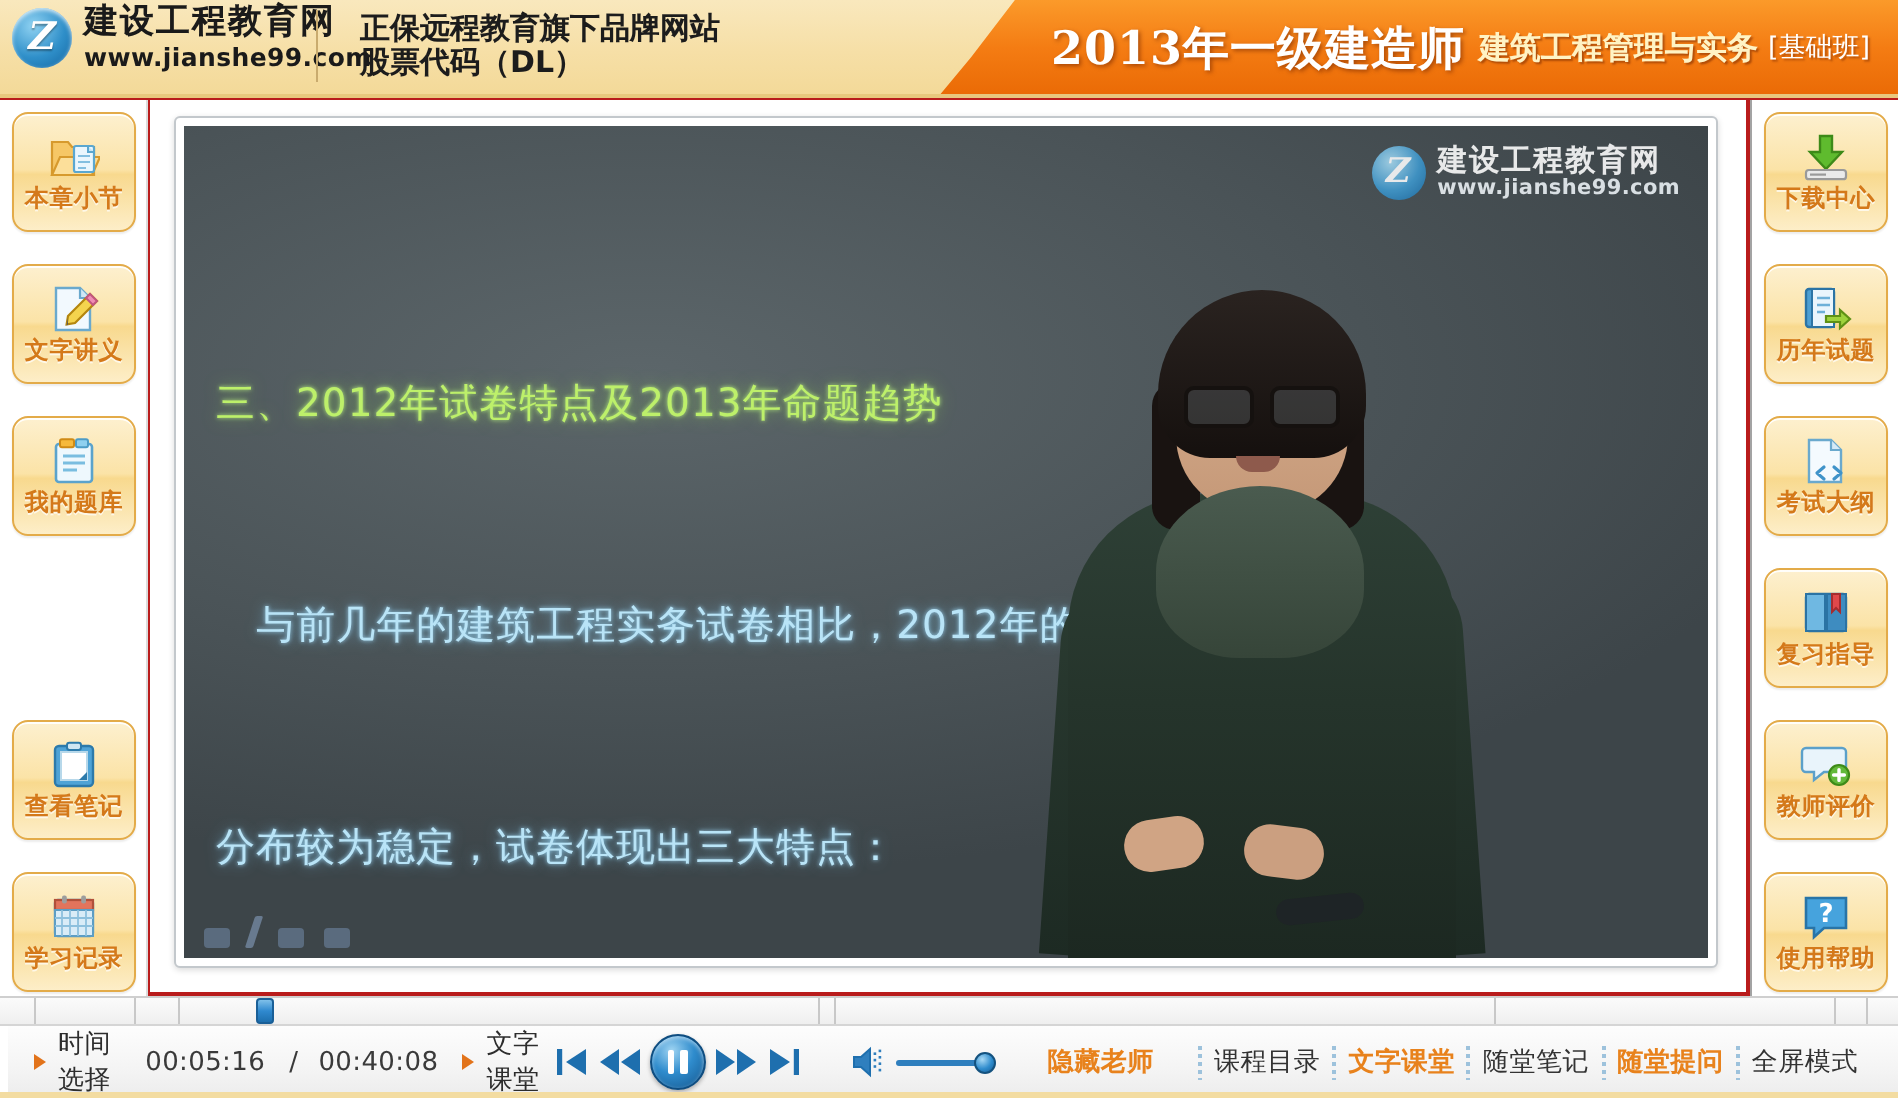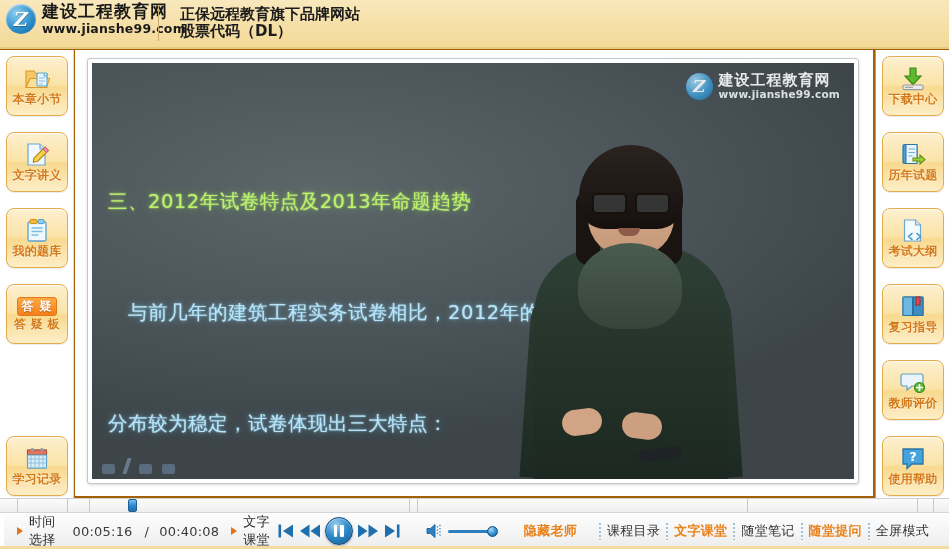--- a/index.html
+++ b/index.html
@@ -5,21 +5,21 @@
   * { box-sizing: border-box; margin: 0; padding: 0; }
   html, body {
     width: 949px; height: 549px;
     font-family: "DejaVu Sans", "Liberation Sans", sans-serif;
     overflow: hidden;
     background: #ffffff;
   }
   #app {
     position: relative;
     width: 949px; height: 549px;
-    background: #a16207;
+    background: #b91c1c;
   }
 
   
   .header {
     position: absolute; left: 0; top: 0;
     width: 949px; height: 48px;
     background: #f7e2ae;
     background: linear-gradient(180deg,#f9e8bd 0%, #f6dfa6 55%, #f3d998 100%);
     overflow: hidden;
   }
@@ -361,20 +361,25 @@
         <div class="brand-cn">建设工程教育网</div>
         <div class="brand-url">www.jianshe99.com</div>
       </div>
     </div>
     <div class="brand-divider"></div>
     <div class="brand-sub">
       <div>正保远程教育旗下品牌网站</div>
       <div>股票代码（DL）</div>
     </div>
 
+    <div class="course-banner">
+      <span class="course-year">2013年一级建造师</span>
+      <span class="course-name">建筑工程管理与实务</span>
+      <span class="course-class">[基础班]</span>
+    </div>
   </div>
   <div class="header-sep"></div>
 
   <div class="sidebar left">
 
     <div class="side-btn" style="top:6px">
       <span class="ico">
         <svg viewBox="0 0 26 25">
           <path d="M2 5 h8 l2 2.5 h11 v14 h-21 z" fill="#f6c766" stroke="#d79a2d" stroke-width="1.1"></path>
           <path d="M2 21.5 l4-9 h20 l-4 9 z" fill="#fcdf9a" stroke="#d79a2d" stroke-width="1.1"></path>
@@ -404,25 +409,32 @@
         <svg viewBox="0 0 26 25">
           <rect x="4" y="4" width="18" height="19" rx="1.5" fill="#eef8fd" stroke="#5ba3cc" stroke-width="1.3"></rect>
           <rect x="6" y="1.6" width="7" height="4" rx="1" fill="#f6b93b" stroke="#cf8b16" stroke-width="1"></rect>
           <rect x="14" y="1.6" width="6" height="4" rx="1" fill="#8fd0ef" stroke="#4d9cc6" stroke-width="1"></rect>
           <path d="M7.5 10 h11 M7.5 13.5 h11 M7.5 17 h7" stroke="#79bde0" stroke-width="1.4"></path>
         </svg>
       </span>
       <span class="lbl">我的题库</span>
     </div>
 
-    <div class="side-btn" style="top:234px">
-      <span class="badge-dayi">答 疑</span>
-      <span class="lbl">答 疑 板</span>
-    </div>
-
+
+    <div class="side-btn" style="top:310px">
+      <span class="ico">
+        <svg viewBox="0 0 26 25">
+          <rect x="3.5" y="3" width="19" height="20" rx="2" fill="#4fa3d6" stroke="#2c7aab" stroke-width="1.2"></rect>
+          <rect x="6.5" y="6" width="13" height="14" fill="#ffffff" stroke="#b7d8ea" stroke-width="1"></rect>
+          <path d="M19.5 16 v4 h-4 z" fill="#2c7aab"></path>
+          <rect x="9.5" y="1.4" width="7" height="3.6" rx="1.2" fill="#cfe6f3" stroke="#2c7aab" stroke-width="1"></rect>
+        </svg>
+      </span>
+      <span class="lbl">查看笔记</span>
+    </div>
 
     <div class="side-btn" style="top:386px">
       <span class="ico">
         <svg viewBox="0 0 26 25">
           <rect x="3.5" y="4" width="19" height="18" rx="1.5" fill="#ffffff" stroke="#5c9dc4" stroke-width="1.2"></rect>
           <rect x="3.5" y="4" width="19" height="5" fill="#e2745c" stroke="#b1503a" stroke-width="1.1"></rect>
           <rect x="3.5" y="9" width="19" height="13" fill="#d9ecf7" stroke="#5c9dc4" stroke-width="1"></rect>
           <path d="M7 9 v13 M11 9 v13 M15 9 v13 M19 9 v13 M3.5 13 h19 M3.5 17 h19" stroke="#8dc0dd" stroke-width=".9"></path>
           <rect x="7" y="1.8" width="2.4" height="4" rx="1" fill="#9d9d9d"></rect>
           <rect x="16.6" y="1.8" width="2.4" height="4" rx="1" fill="#9d9d9d"></rect>

